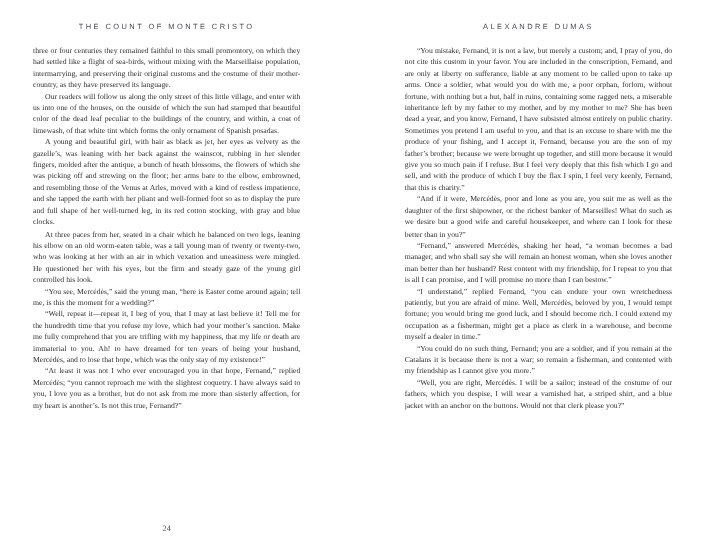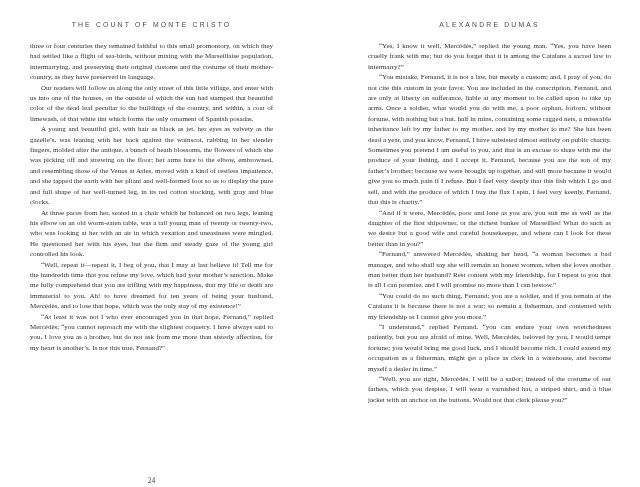--- a/index.html
+++ b/index.html
@@ -71,32 +71,32 @@
 
 <div class="spread">
 
   <div class="page page-left">
     <div class="running-head">THE COUNT OF MONTE CRISTO</div>
     <div class="textcol">
         <p class="noindent">three or four centuries they remained faithful to this small promontory, on which they had settled like a flight of sea-birds, without mixing with the Marseillaise population, intermarrying, and preserving their original customs and the costume of their mother-country, as they have preserved its language.</p>
         <p>Our readers will follow us along the only street of this little village, and enter with us into one of the houses, on the outside of which the sun had stamped that beautiful color of the dead leaf peculiar to the buildings of the country, and within, a coat of limewash, of that white tint which forms the only ornament of Spanish posadas.</p>
         <p>A young and beautiful girl, with hair as black as jet, her eyes as velvety as the gazelle’s, was leaning with her back against the wainscot, rubbing in her slender fingers, molded after the antique, a bunch of heath blossoms, the flowers of which she was picking off and strewing on the floor; her arms bare to the elbow, embrowned, and resembling those of the Venus at Arles, moved with a kind of restless impatience, and she tapped the earth with her pliant and well-formed foot so as to display the pure and full shape of her well-turned leg, in its red cotton stocking, with gray and blue clocks.</p>
         <p>At three paces from her, seated in a chair which he balanced on two legs, leaning his elbow on an old worm-eaten table, was a tall young man of twenty or twenty-two, who was looking at her with an air in which vexation and uneasiness were mingled. He questioned her with his eyes, but the firm and steady gaze of the young girl controlled his look.</p>
+        <p>“You see, Mercédès,” said the young man, “here is Easter come around again; tell me, is this the moment for a wedding?”</p>
         <p>“Well, repeat it—repeat it, I beg of you, that I may at last believe it! Tell me for the hundredth time that you refuse my love, which had your mother’s sanction. Make me fully comprehend that you are trifling with my happiness, that my life or death are immaterial to you. Ah! to have dreamed for ten years of being your husband, Mercédès, and to lose that hope, which was the only stay of my existence!”</p>
         <p>“At least it was not I who ever encouraged you in that hope, Fernand,” replied Mercédès; “you cannot reproach me with the slightest coquetry. I have always said to you, I love you as a brother, but do not ask from me more than sisterly affection, for my heart is another’s. Is not this true, Fernand?”</p>
       </div>
     <div class="pageno">24</div>
   </div>
 
   <div class="page page-right">
     <div class="running-head">ALEXANDRE DUMAS</div>
     <div class="textcol">
-        <p>“Yes, I know it well, Mercédès,” replied the young man. “Yes, you have been cruelly frank with me; but do you forget that it is among the Catalans a sacred law to intermarry?”</p>
         <p>“You mistake, Fernand, it is not a law, but merely a custom; and, I pray of you, do not cite this custom in your favor. You are included in the conscription, Fernand, and are only at liberty on sufferance, liable at any moment to be called upon to take up arms. Once a soldier, what would you do with me, a poor orphan, forlorn, without fortune, with nothing but a hut, half in ruins, containing some ragged nets, a miserable inheritance left by my father to my mother, and by my mother to me? She has been dead a year, and you know, Fernand, I have subsisted almost entirely on public charity. Sometimes you pretend I am useful to you, and that is an excuse to share with me the produce of your fishing, and I accept it, Fernand, because you are the son of my father’s brother; because we were brought up together, and still more because it would give you so much pain if I refuse. But I feel very deeply that this fish which I go and sell, and with the produce of which I buy the flax I spin, I feel very keenly, Fernand, that this is charity.”</p>
         <p>“And if it were, Mercédès, poor and lone as you are, you suit me as well as the daughter of the first shipowner, or the richest banker of Marseilles! What do such as we desire but a good wife and careful housekeeper, and where can I look for these better than in you?”</p>
         <p>“Fernand,” answered Mercédès, shaking her head, “a woman becomes a bad manager, and who shall say she will remain an honest woman, when she loves another man better than her husband? Rest content with my friendship, for I repeat to you that is all I can promise, and I will promise no more than I can bestow.”</p>
+        <p>“I understand,” replied Fernand, “you can endure your own wretchedness patiently, but you are afraid of mine. Well, Mercédès, beloved by you, I would tempt fortune; you would bring me good luck, and I should become rich. I could extend my occupation as a fisherman, might get a place as clerk in a warehouse, and become myself a dealer in time.”</p>
         <p>“You could do no such thing, Fernand; you are a soldier, and if you remain at the Catalans it is because there is not a war; so remain a fisherman, and contented with my friendship as I cannot give you more.”</p>
-        <p>“I understand,” replied Fernand, “you can endure your own wretchedness patiently, but you are afraid of mine. Well, Mercédès, beloved by you, I would tempt fortune; you would bring me good luck, and I should become rich. I could extend my occupation as a fisherman, might get a place as clerk in a warehouse, and become myself a dealer in time.”</p>
         <p>“Well, you are right, Mercédès. I will be a sailor; instead of the costume of our fathers, which you despise, I will wear a varnished hat, a striped shirt, and a blue jacket with an anchor on the buttons. Would not that clerk please you?”</p>
       </div>
   </div>
 
 </div>
 
 </body></html>

